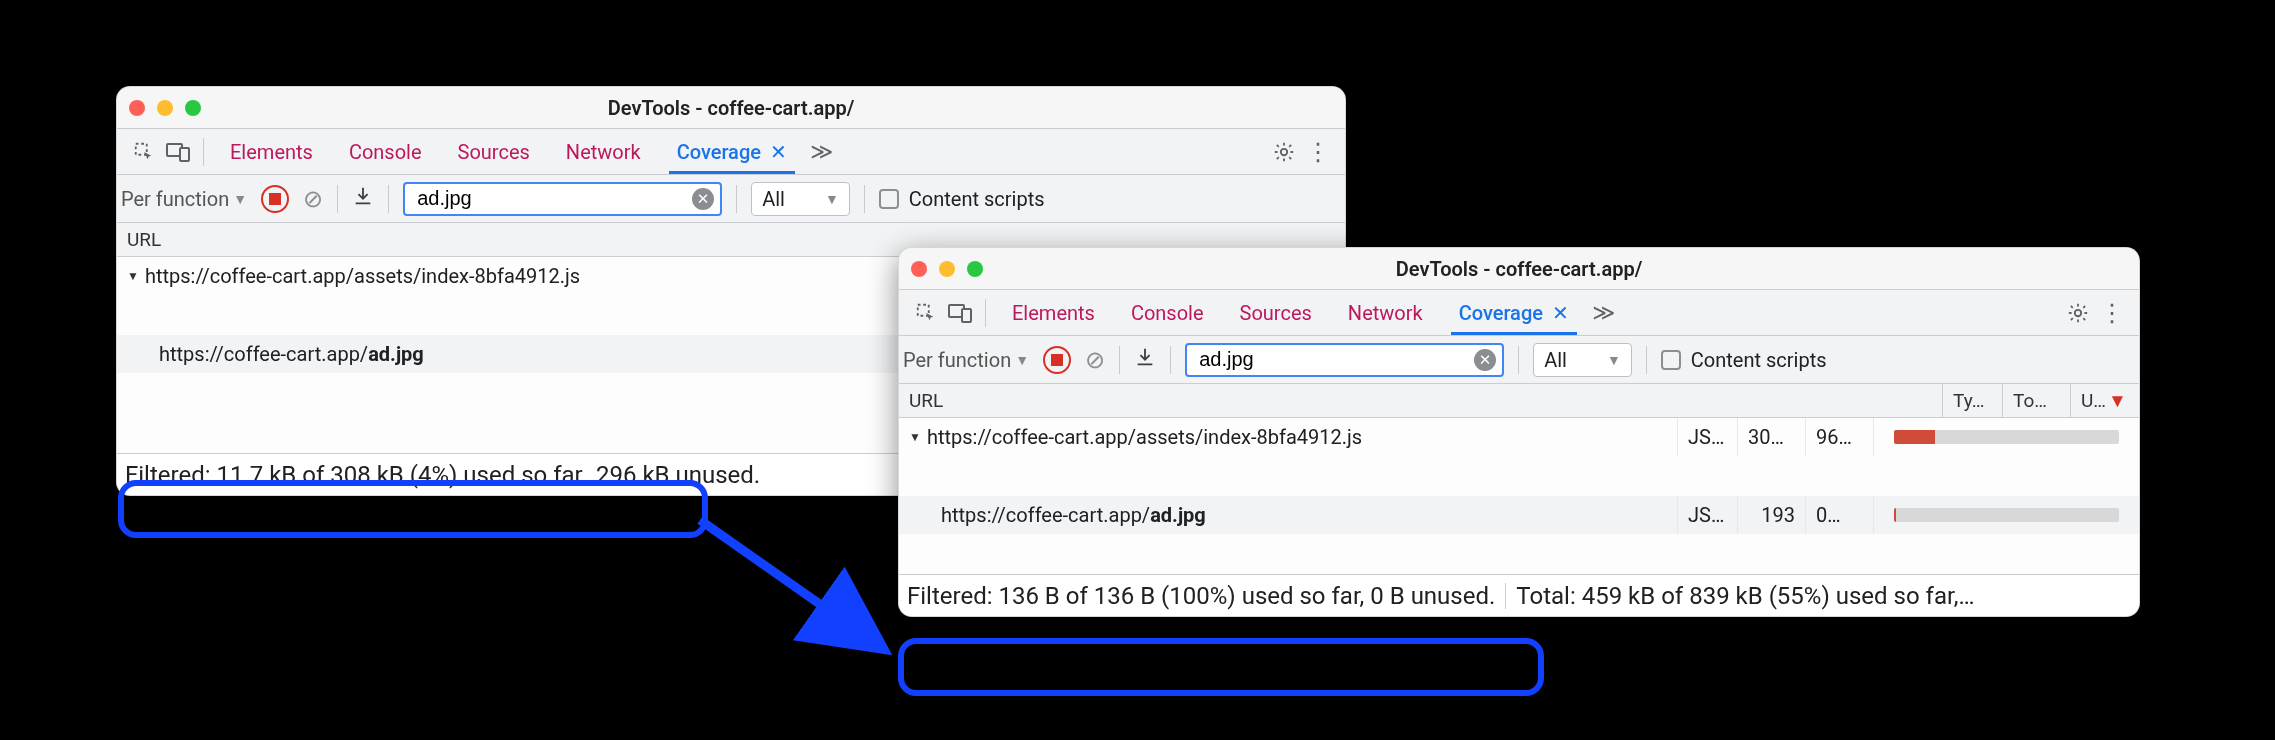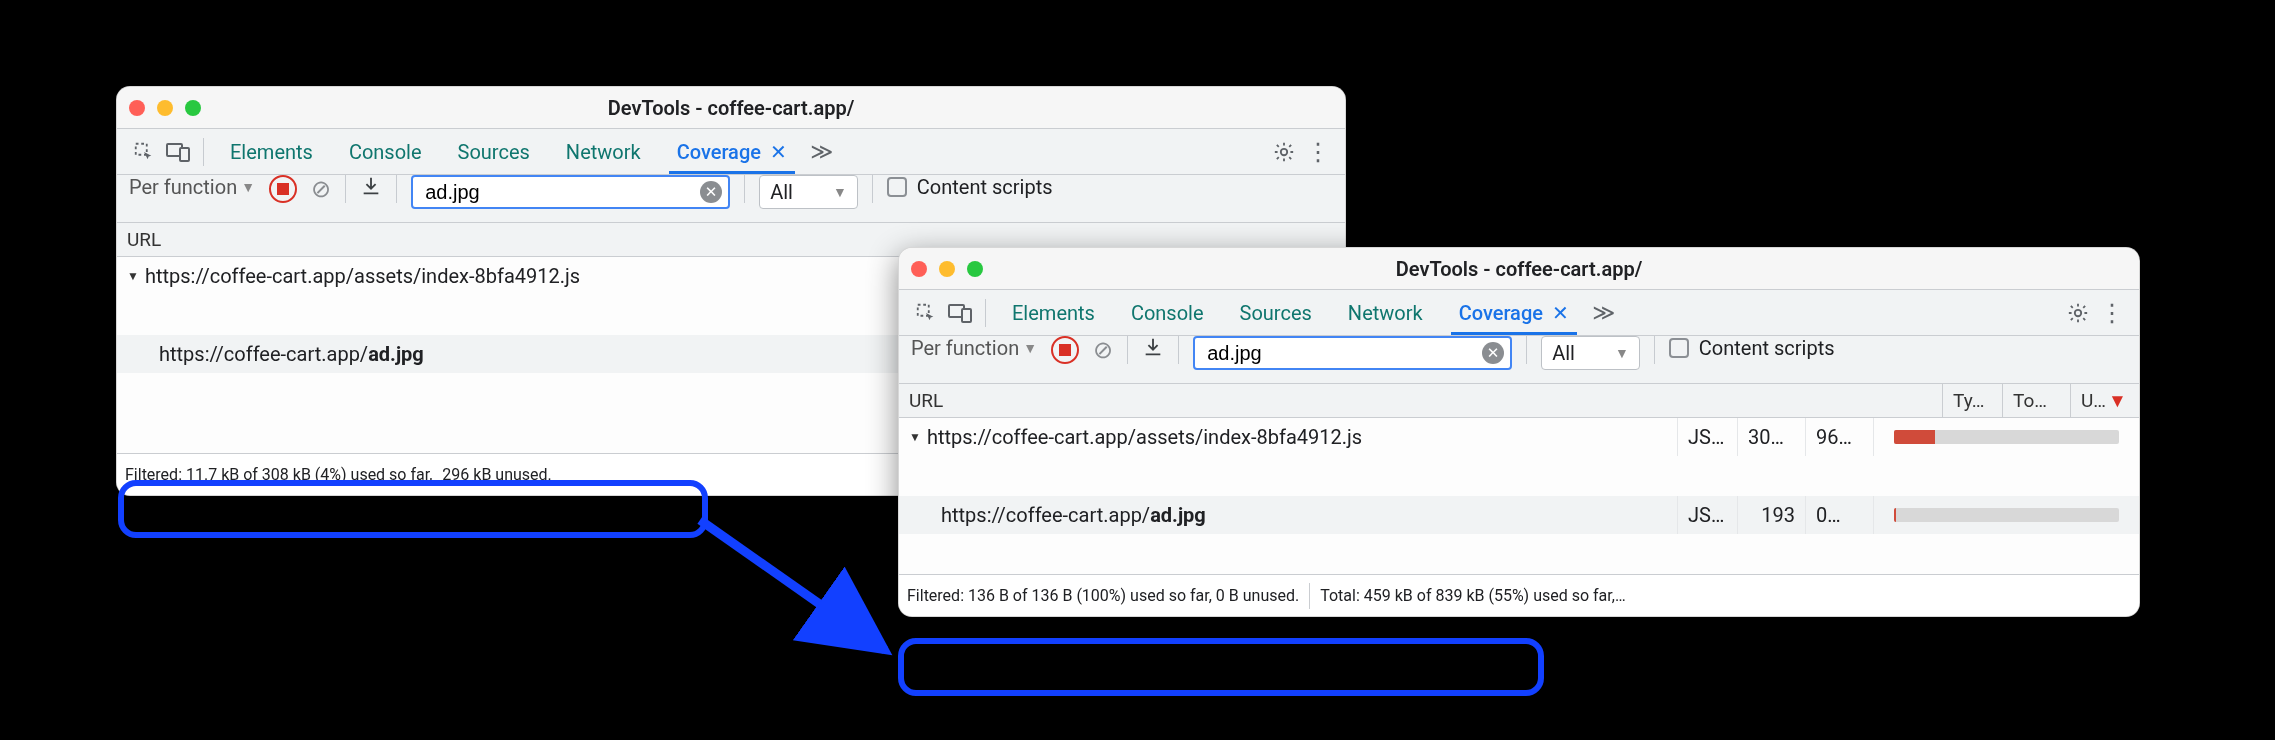--- a/index.html
+++ b/index.html
@@ -40,31 +40,31 @@
   .dot.r{background:#ff5f57;}
   .dot.y{background:#febc2e;}
   .dot.g{background:#28c840;}
   .title{position:absolute;left:0;right:0;text-align:center;font-weight:600;font-size:20px;pointer-events:none;}
   
   .tabs{
     height:46px;display:flex;align-items:center;gap:0;
     background:var(--toolbar-bg);border-bottom:1px solid var(--border);
     padding:0 10px;font-size:20px;
   }
-  .tab{padding:0 18px;height:100%;display:flex;align-items:center;color:#0f766e;cursor:default;}
+  .tab{padding:0 18px;height:100%;display:flex;align-items:center;color:#be185d;cursor:default;}
   .tab.active{color:var(--blue);font-weight:500;position:relative;}
   .tab.active::after{content:"";position:absolute;left:10px;right:10px;bottom:0;height:3px;background:var(--blue);}
   .tab-close{margin-left:4px;color:var(--blue);}
   .icon-btn{display:flex;align-items:center;justify-content:center;width:34px;height:34px;}
   .spacer{flex:1;}
   
   .toolbar{
-    height:48px;display:flex;align-items:flex-start;gap:14px;
+    height:48px;display:flex;align-items:center;gap:14px;
     background:var(--toolbar-bg);border-bottom:1px solid var(--border);
-    padding:0 12px;font-size:20px;
+    padding:0 4px;font-size:20px;
   }
   .dropdown{display:flex;align-items:center;gap:4px;color:#555;}
   .dropdown .tri, .tri{font-size:14px;color:#888;}
   .record-btn{display:flex;align-items:center;justify-content:center;width:28px;height:28px;border:2px solid var(--red-btn);border-radius:50%;}
   .record-btn span{width:12px;height:12px;background:var(--red-btn);}
   .ban{color:#8a8d91;font-size:24px;}
   .dl{color:#3c4043;}
   .separator{width:1px;height:28px;background:#c7cbd0;}
   .search{
     display:flex;align-items:center;gap:8px;
@@ -90,21 +90,21 @@
   .row{display:flex;align-items:center;height:38px;}
   .cell{padding:0 10px;display:flex;align-items:center;height:100%;}
   .row.alt{background:#f1f3f4;margin-top:40px;}
   .disc{font-size:12px;color:#333;margin-right:6px;}
   .indent{padding-left:42px;}
   .usage-bar{flex:1;height:14px;background:var(--usage-grey);position:relative;margin:0 10px;border-radius:2px;overflow:hidden;}
   .usage-bar>span{position:absolute;left:0;top:0;bottom:0;background:var(--usage-red);}
   
   .footer{
     height:42px;border-top:1px solid var(--border);
-    display:flex;align-items:center;font-size:16px;background:#fff;
+    display:flex;align-items:center;font-size:24px;background:#fff;
     padding:0 8px;gap:10px;
   }
   .footer .seg{white-space:nowrap;}
   .footer .sep{width:1px;height:26px;background:var(--border);}
   
   .annot{
     position:absolute;border:6px solid var(--annot-blue);border-radius:18px;
     pointer-events:none;
   }
   svg.arrow{position:absolute;overflow:visible;pointer-events:none;}

